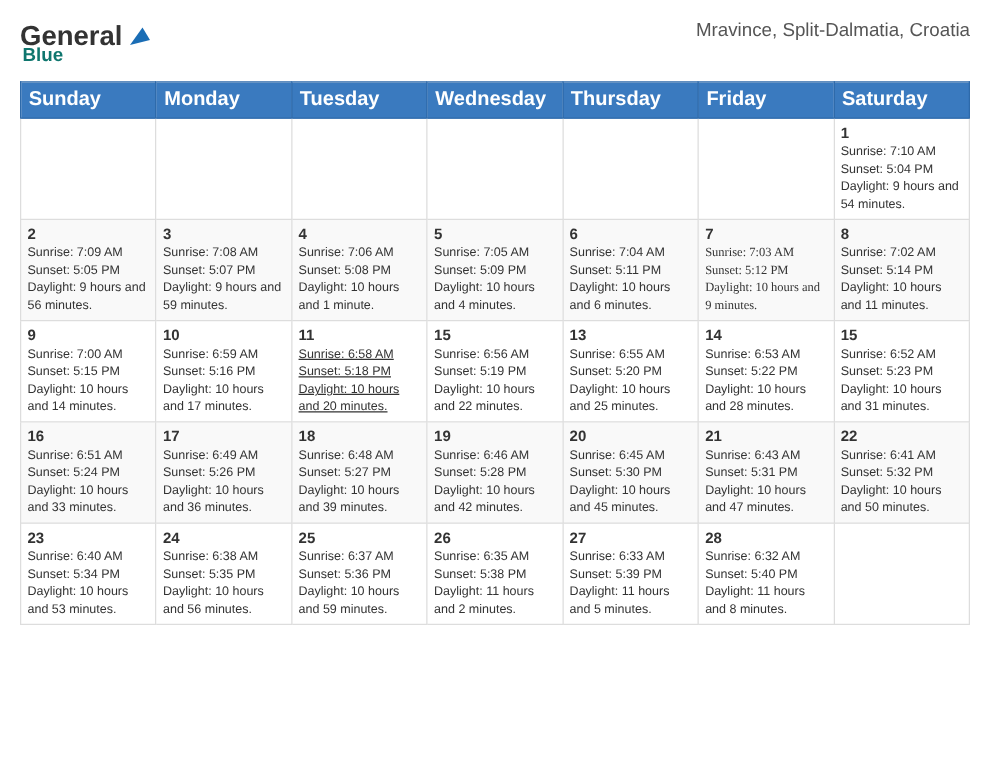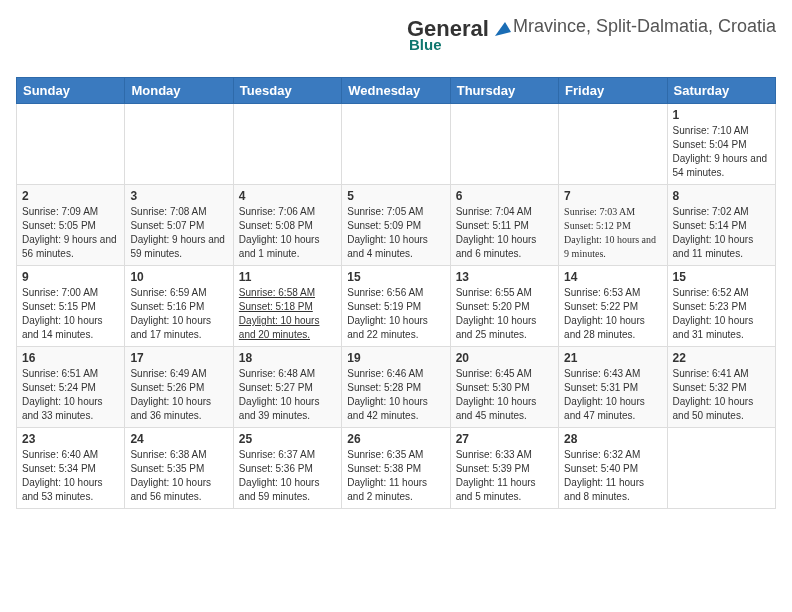--- a/index.html
+++ b/index.html
@@ -5,52 +5,52 @@
     * { box-sizing: border-box; margin: 0; padding: 0; }
     body {
       font-family: Arial, sans-serif;
       background: #fff;
       width: 792px;
       min-height: 612px;
       padding: 16px;
     }
     .header {
       display: flex;
-      justify-content: flex-end;
+      justify-content: space-between;
       align-items: flex-start;
-      margin-bottom: 24px;
+      margin-bottom: 12px;
     }
     .logo {
       display: flex;
       flex-direction: column;
       align-items: flex-start;
     }
     .title-block {
       text-align: right;
     }
     .month-year {
       font-size: 36px;
       font-weight: bold;
       color: #333;
     }
     .location {
-      font-size: 18px;
+      font-size: 15px;
       color: #555;
     }
     .calendar {
       width: 100%;
       border-collapse: collapse;
       border: 1px solid #ccc;
     }
     .calendar th {
       background-color: #3a7abf;
       color: #fff;
       text-align: left;
       padding: 5px 6px;
-      font-size: 13px;
+      font-size: 16px;
       border: 1px solid #2e6aaa;
     }
     .calendar td {
       vertical-align: top;
       padding: 4px 5px;
       border: 1px solid #ddd;
       width: calc(100% / 7);
       font-size: 10.5px;
       color: #333;
       height: 80px;

